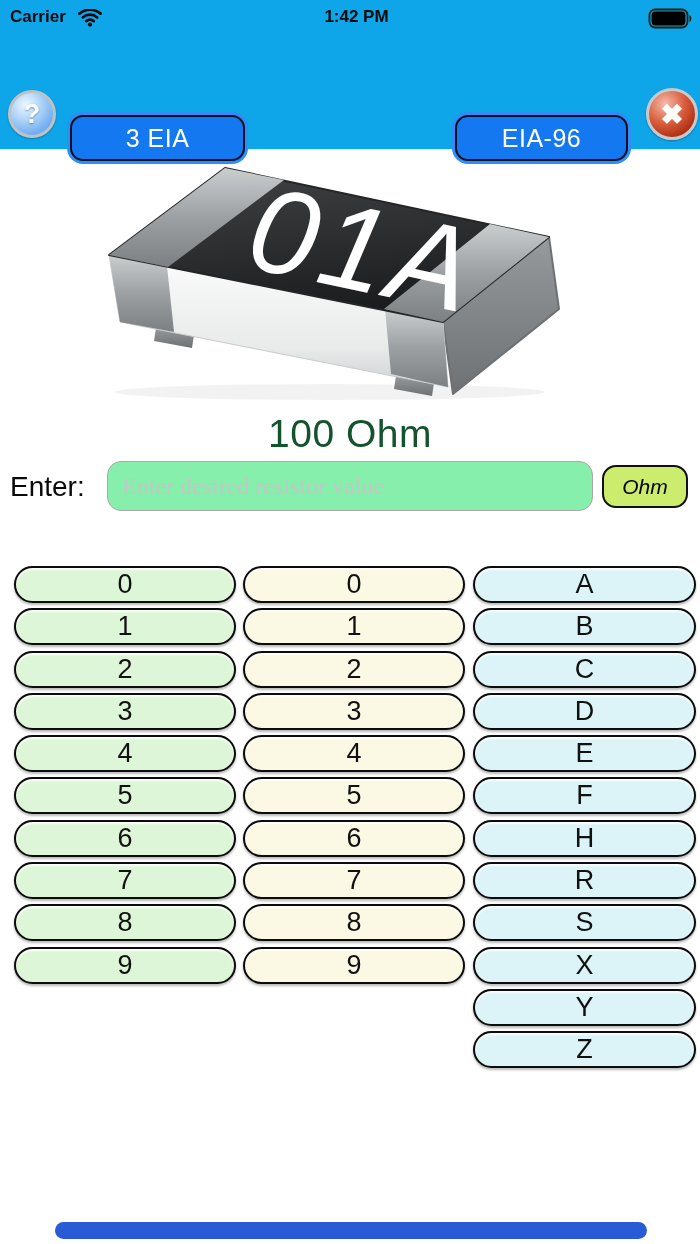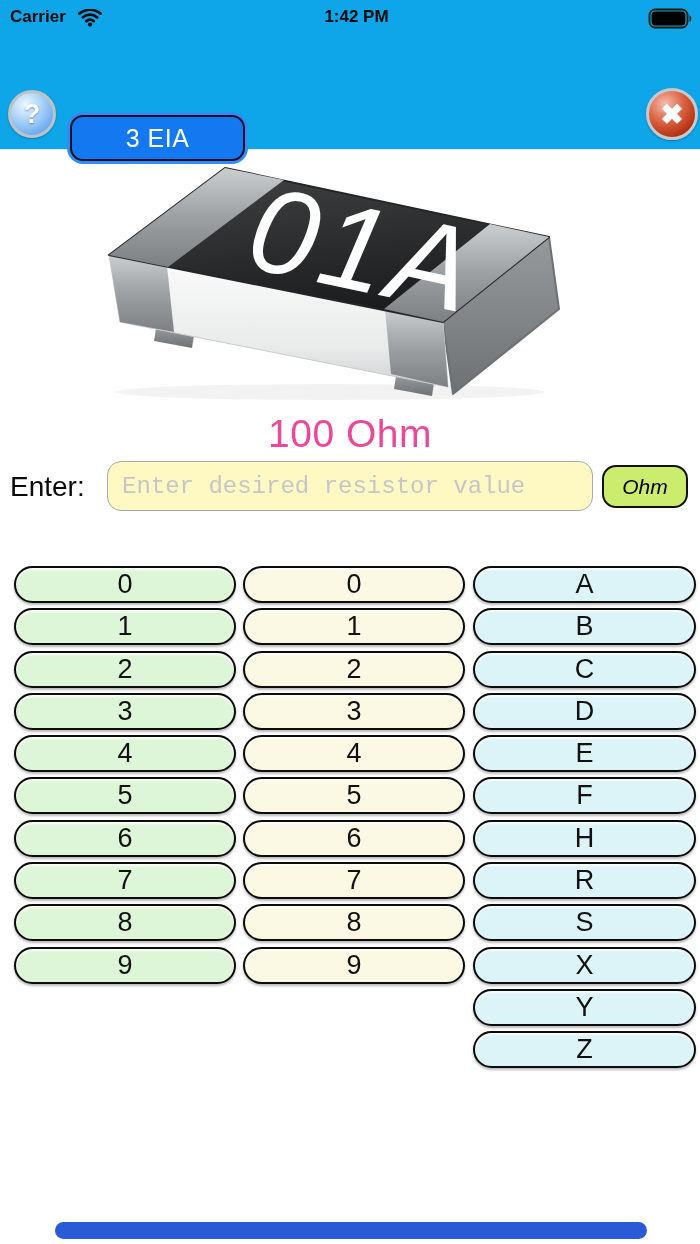--- a/index.html
+++ b/index.html
@@ -53,30 +53,30 @@
     color:#fff; font-size:28px; font-weight:900;
     display:flex; align-items:center; justify-content:center;
     box-shadow:0 1px 2px rgba(0,0,0,.3);
     font-family:inherit;
   }
 
   
   .resistor-svg { position:absolute; left:100px; top:162px; }
   .decoded {
     position:absolute; left:0; top:412px; width:700px; text-align:center;
-    font-size:39px; font-weight:500; letter-spacing:.5px; color:#ec4899;
+    font-size:39px; font-weight:500; letter-spacing:.5px; color:#14532d;
   }
 
   
   .value-label { position:absolute; left:10px; top:471px; font-size:28px; font-weight:400; }
   .value-input {
     position:absolute; left:107px; top:461px; width:486px; height:50px;
     border:1.5px solid #a8a8a8; border-radius:14px;
     font-size:24px; padding:4px 14px; color:#333; outline:none;
-    font-family:Liberation Mono, monospace; background:#fef9c3;
+    font-family:Liberation Serif, serif; background:#86efac;
   }
   .value-input::placeholder { color:#c6c6c6; }
   .unit-btn {
     position:absolute; left:602px; top:465px; width:86px; height:43px;
     background:#cbec6d; border:2.5px solid #101010; border-radius:14px;
     font-size:21px; color:#000;
     display:flex; align-items:center; justify-content:center;
     font-family:inherit;
     font-style:italic;
   }
@@ -124,20 +124,23 @@
     <rect x="3.6" y="3.6" width="33.8" height="13.8" rx="3.6" fill="#000"></rect>
     <path d="M41.5 7 a4.2 4.2 0 0 1 0 7 z" fill="#1f1c04"></path>
   </svg>
 
   <button class="help-btn">
     <span>?</span>
   </button>
 
   <button class="mode-btn btn-3eia">
     <span>3 EIA</span>
+  </button>
+  <button class="mode-btn btn-eia96">
+    <span>EIA-96</span>
   </button>
 
   <button class="close-btn">
     <span>✖</span>
   </button>
 </div>
 
 <svg class="resistor-svg" width="470" height="240" viewBox="0 0 470 240">
   <defs>
     <linearGradient id="gcap" x1="0" y1="0" x2="0" y2="1">

